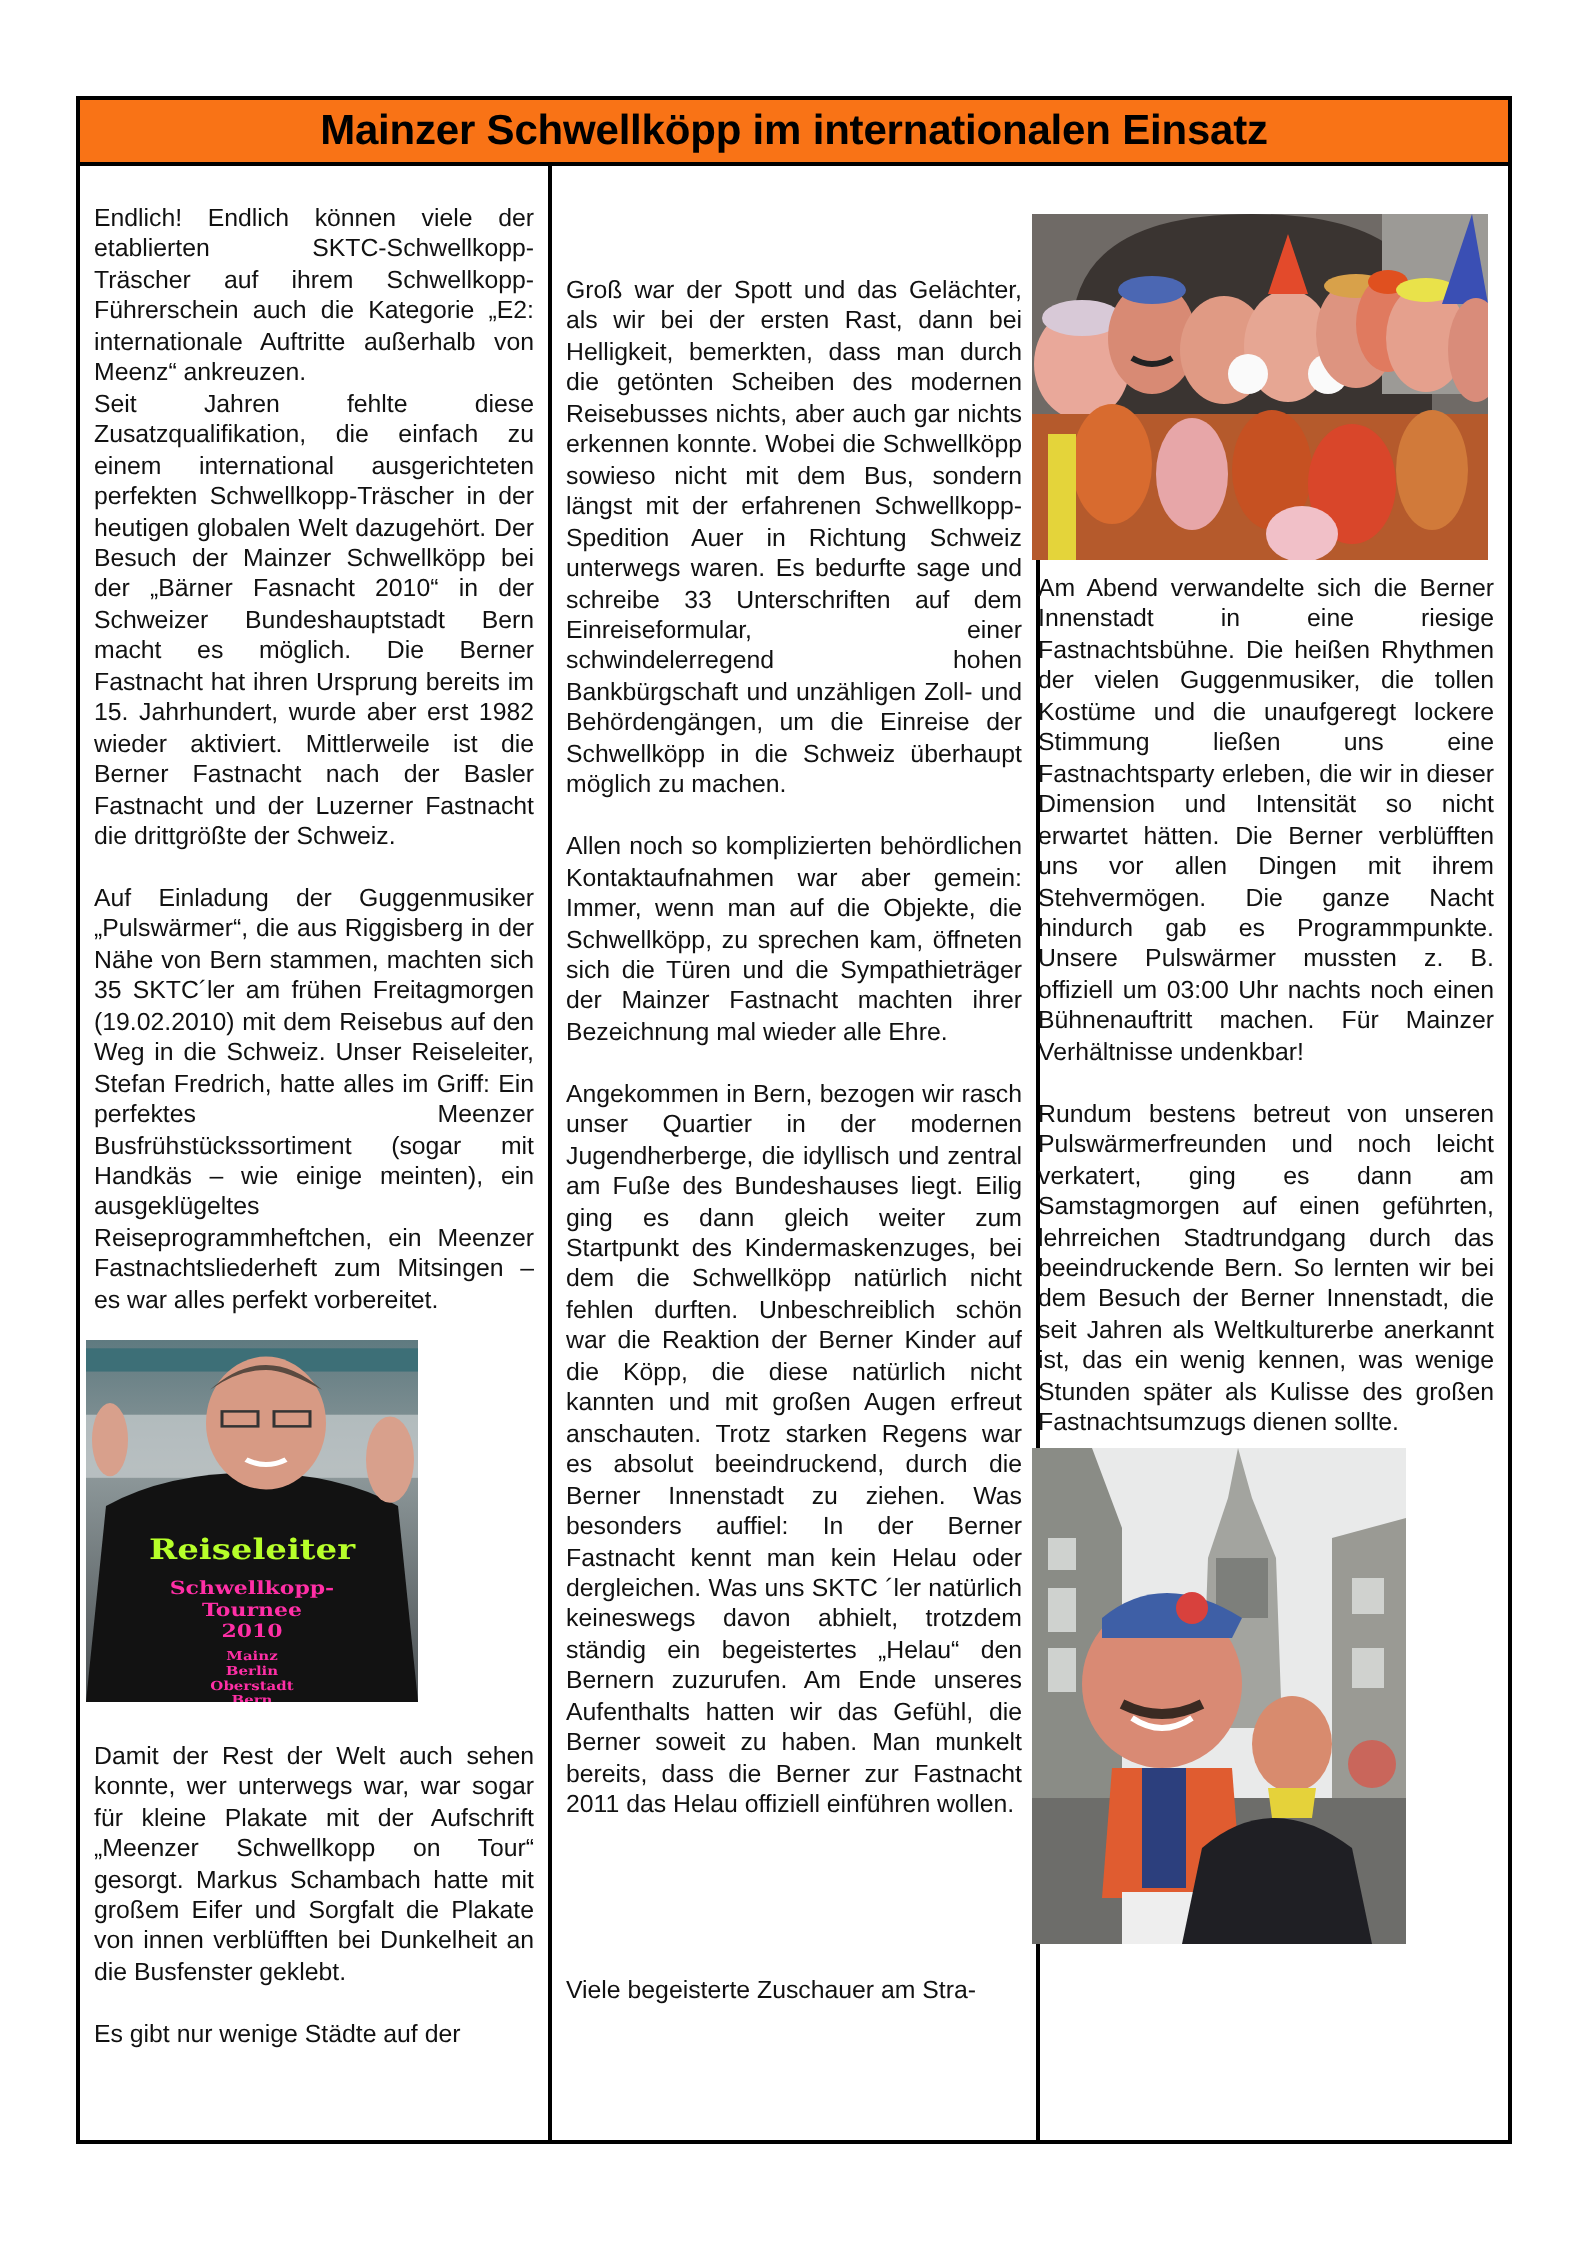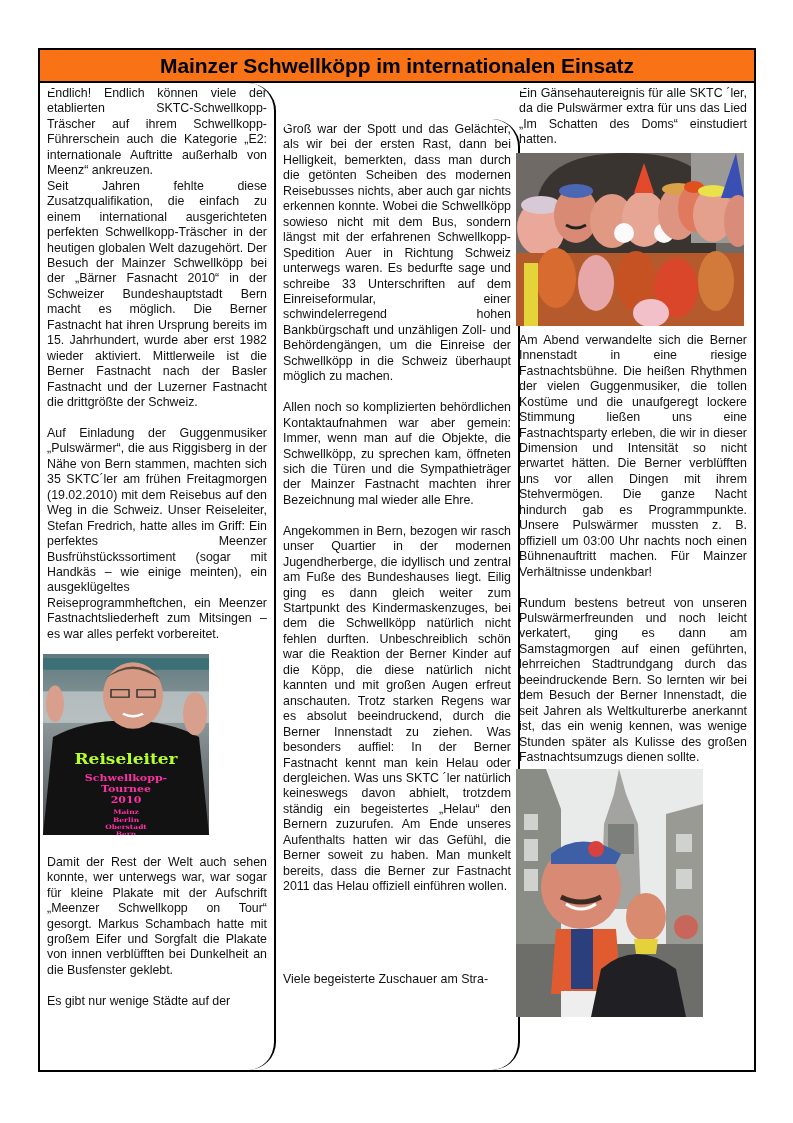--- a/index.html
+++ b/index.html
@@ -14,25 +14,24 @@
     text-align: center;
   }
   .title-text {
     font-family: "Liberation Sans", sans-serif; font-weight: bold;
     font-size: 21px; line-height: 31px; color: #000;
     letter-spacing: -0.1px;
   }
   .cols { position: absolute; left: 0; top: 33px; right: 0; bottom: 0; }
   .col {
     position: absolute; top: 0; bottom: 0; box-sizing: border-box;
-    padding: 3px 7px 0 7px;
+    padding: 19px 7px 0 7px;
     font-family: "Liberation Sans", sans-serif; font-size: 12.4px;
     line-height: 15.45px; color: #111; text-align: justify; hyphens: manual;
     overflow: hidden;
-    border-radius: 28px;
   }
   .col-1 { left: 0; width: 236px; border-right: 2px solid #000; }
   .col-2 { left: 236px; width: 244px; border-right: 2px solid #000; margin-top: 36px; }
   .col-3 { left: 472px; width: 242px; }
   .col p { margin: 0; }
   .gap { height: 15.45px; }
   .photo { display: block; margin: 4px 0 4px -4px; position: relative; overflow: hidden; }
   .photo-1 { width: 166px; height: 181px; margin-top: 12px; }
   .photo-2 { width: 228px; height: 173px; margin: 5px 0 7px -3px; }
   .photo-3 { width: 187px; height: 248px; margin: 4px 0 0 -3px; }
@@ -99,21 +98,20 @@
       <div class="gap"></div>
       <p>Allen noch so komplizierten behördlichen Kontaktaufnahmen war aber gemein: Immer, wenn man auf die Objekte, die Schwellköpp, zu sprechen kam, öffneten sich die Türen und die Sympathieträger der Mainzer Fastnacht machten ihrer Bezeichnung mal wieder alle Ehre.</p>
       <div class="gap"></div>
       <p>Angekommen in Bern, bezogen wir rasch unser Quartier in der modernen Jugendherberge, die idyllisch und zentral am Fuße des Bundeshauses liegt. Eilig ging es dann gleich weiter zum Startpunkt des Kindermaskenzuges, bei dem die Schwellköpp natürlich nicht fehlen durften. Unbeschreiblich schön war die Reaktion der Berner Kinder auf die Köpp, die diese natürlich nicht kannten und mit großen Augen erfreut anschauten. Trotz starken Regens war es absolut beeindruckend, durch die Berner Innenstadt zu ziehen. Was besonders auffiel: In der Berner Fastnacht kennt man kein Helau oder dergleichen. Was uns SKTC ´ler natürlich keineswegs davon abhielt, trotzdem ständig ein begeistertes „Helau“ den Bernern zuzurufen. Am Ende unseres Aufenthalts hatten wir das Gefühl, die Berner soweit zu haben. Man munkelt bereits, dass die Berner zur Fastnacht 2011 das Helau offiziell einführen wollen.</p>
       <div class="gap"></div>
       <div class="bottom-gap"></div>
       <p>Viele begeisterte Zuschauer am Stra-</p>
     </div>
 
     <div class="col col-3">
-      <p>Ein Gänsehautereignis für alle SKTC ´ler, da die Pulswärmer extra für uns das Lied „Im Schatten des Doms“ einstudiert hatten.</p>
       <div class="photo photo-2">
         <svg viewBox="0 0 228 173" preserveAspectRatio="none">
           <rect width="228" height="173" fill="#6f6a66"></rect>
           <path d="M20 60 Q20 0 110 0 Q200 0 200 60 L200 173 L20 173Z" fill="#3a3431"></path>
           <rect x="175" y="0" width="53" height="90" fill="#9c9a96"></rect>
 
           <g>
             <ellipse cx="25" cy="75" rx="24" ry="28" fill="#e9a89a"></ellipse>
             <ellipse cx="25" cy="52" rx="20" ry="9" fill="#d8c9d7"></ellipse>
             <ellipse cx="60" cy="62" rx="22" ry="28" fill="#d88a74"></ellipse>

